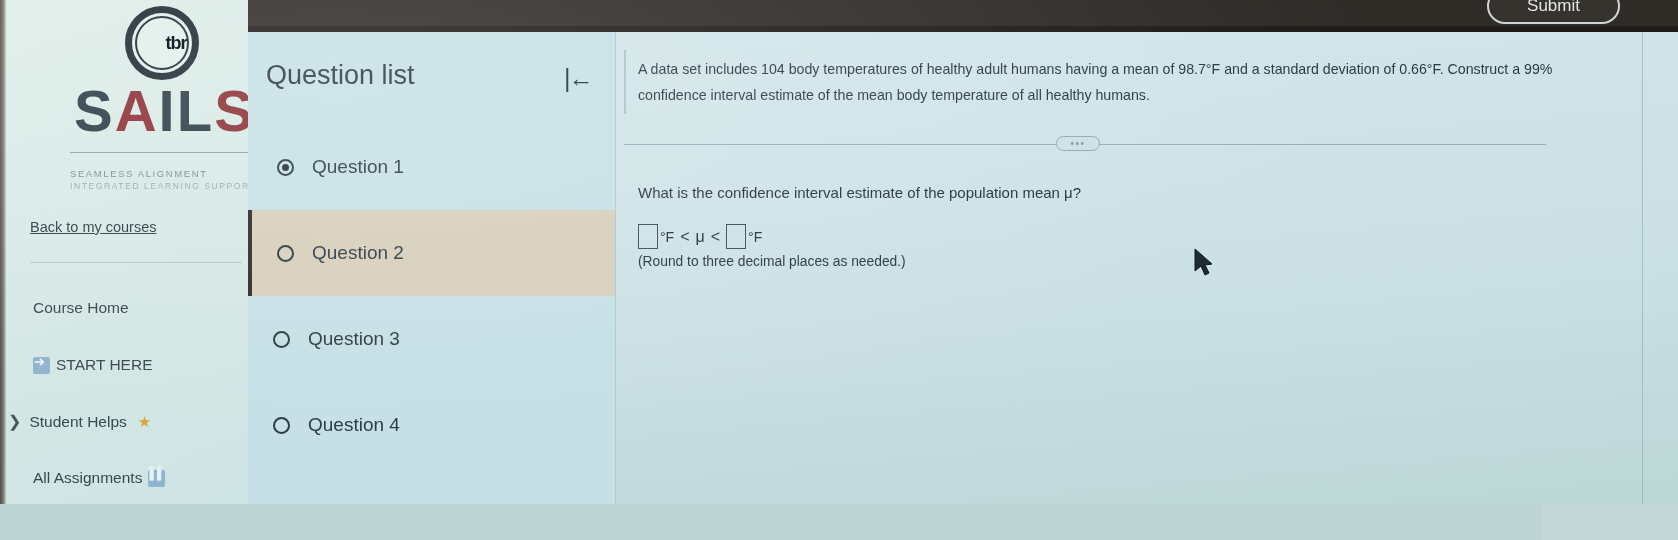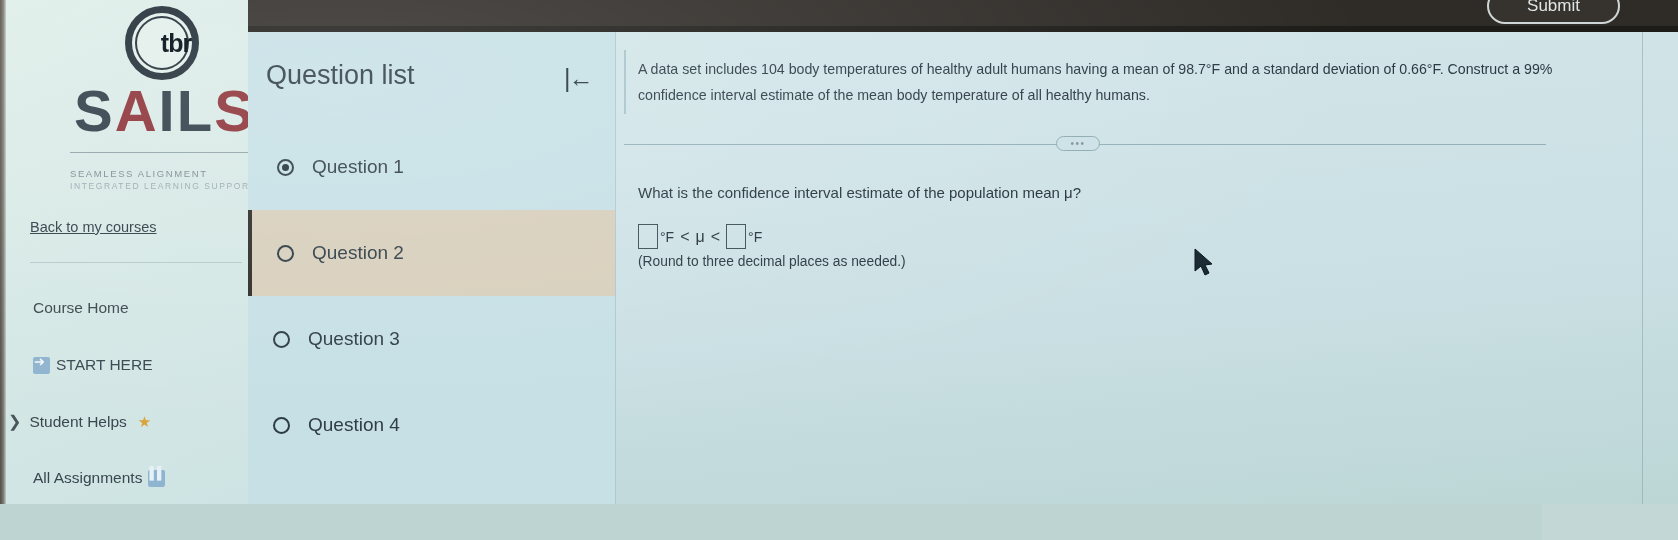--- a/index.html
+++ b/index.html
@@ -57,21 +57,21 @@
   }
   .tbr-logo::after {
     content: "";
     position: absolute;
     inset: 3px;
     border-radius: 50%;
     border: 2px solid #1d2a33;
   }
   .tbr-logo span {
     font-weight: bold;
-    font-size: 25px;
+    font-size: 18px;
     color: #17222a;
     letter-spacing: -1px;
     z-index: 2;
     margin-left: 28px;
   }
   .sails-word {
     margin-top: 2px;
     position: relative;
     left: 56px;
     font-size: 58px;

